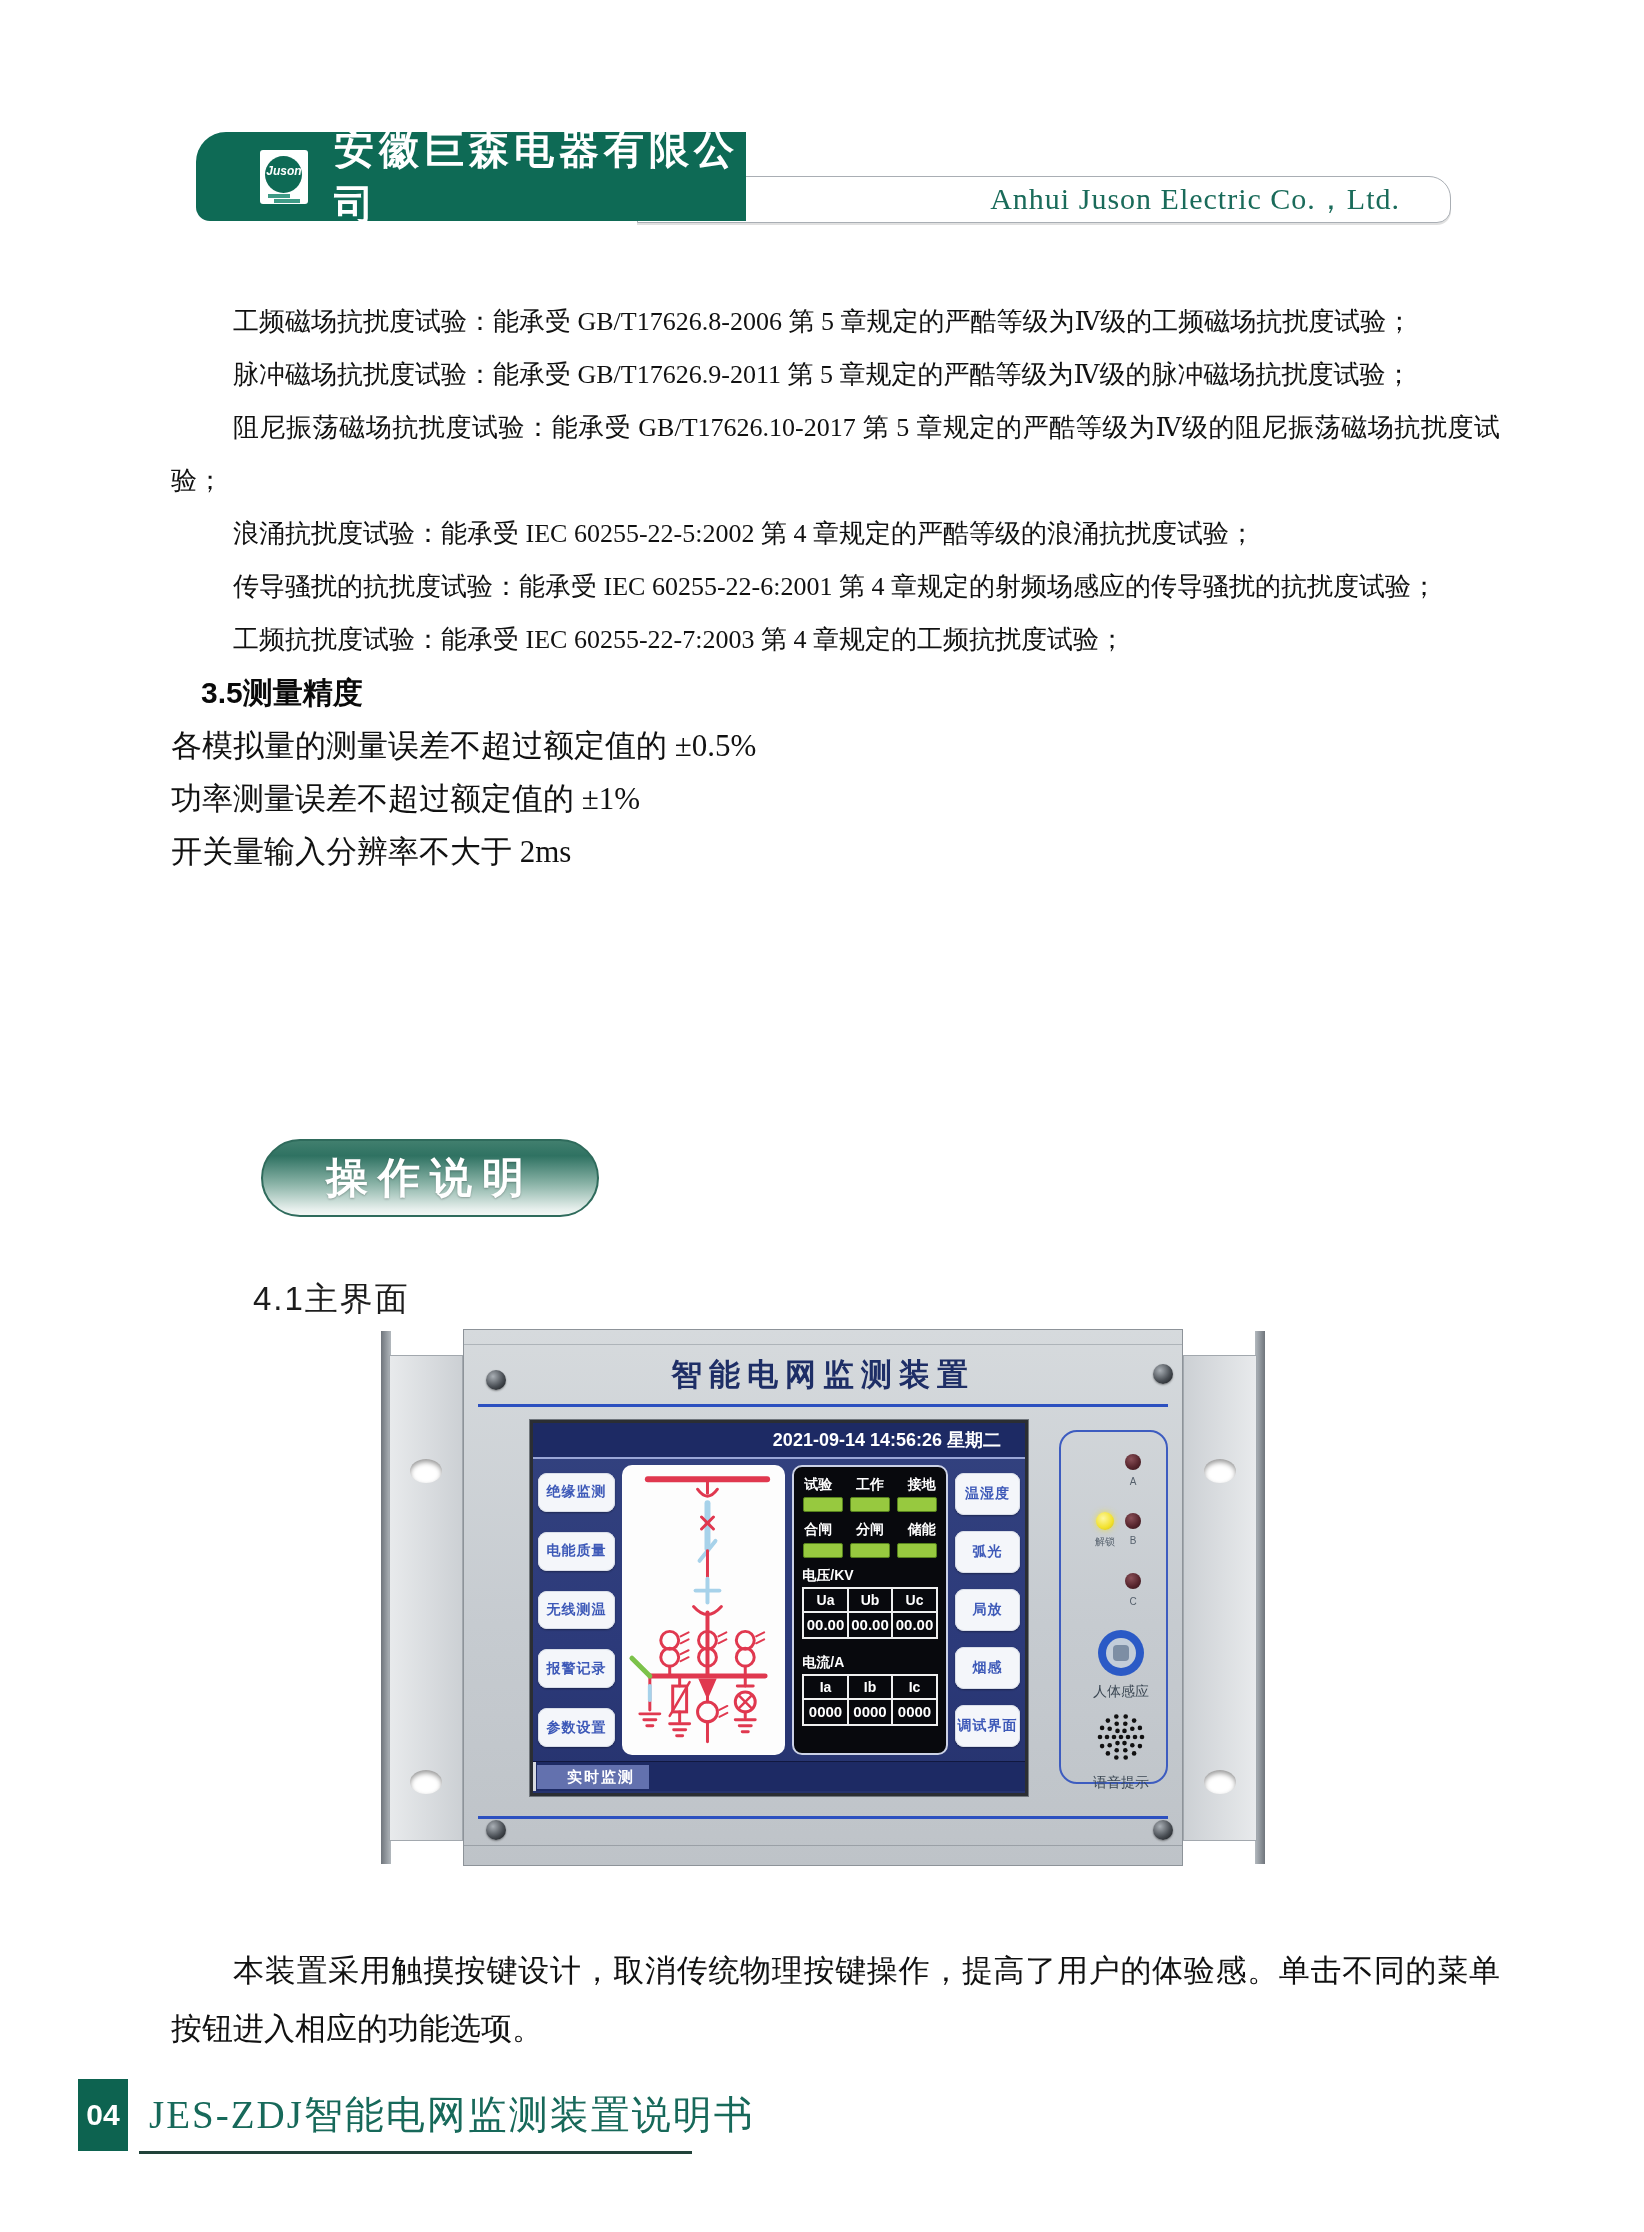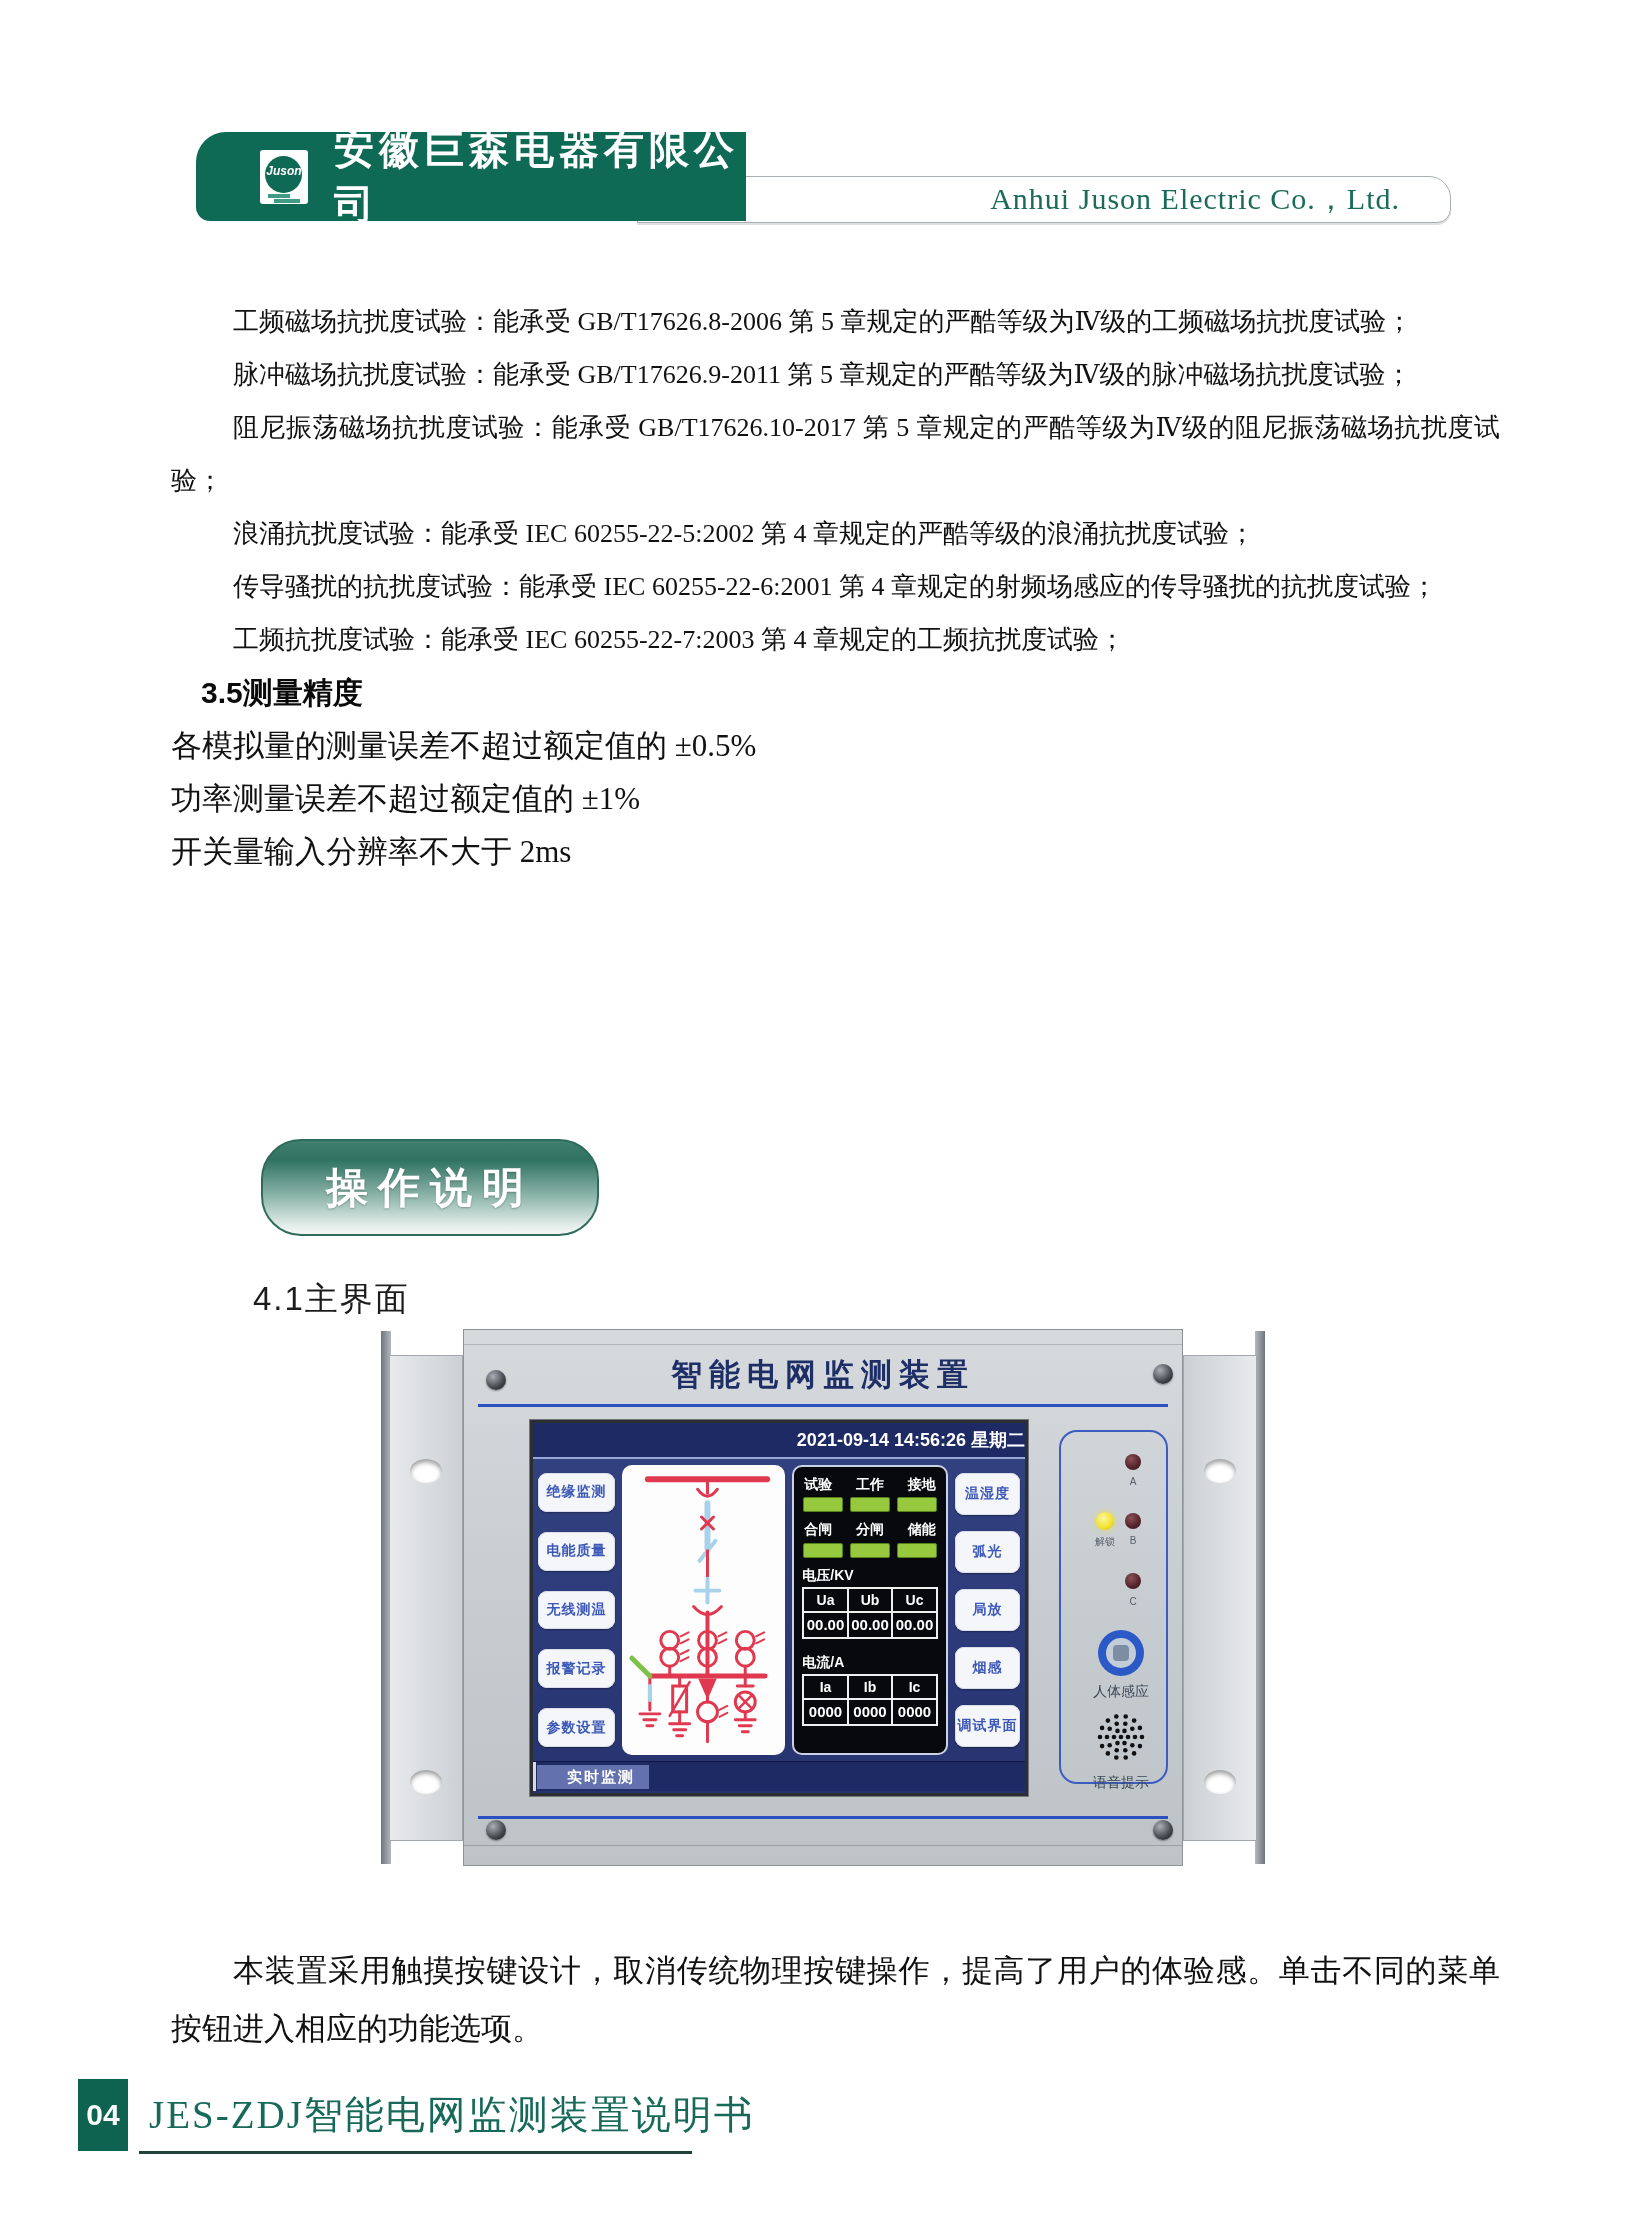--- a/index.html
+++ b/index.html
@@ -22,21 +22,21 @@
   .logo-bar2{left:14px;top:49px;width:26px;}
   .hdr-cn{margin-left:26px;color:#fff;font:bold 40px "Liberation Sans",sans-serif;letter-spacing:5px;}
 
   
   .bodytext{position:absolute;left:171px;top:295px;width:1329px;}
   .para{margin:0;text-indent:62px;font-size:26px;line-height:53px;text-align:justify;}
   .heading35{margin:0 0 0 30px;font:bold 30px/53px "Liberation Sans",sans-serif;color:#0a0a0a;}
   .spec{margin:0;font-size:31px;line-height:53px;}
 
   
-  .badge{position:absolute;left:261px;top:1139px;width:338px;height:97px;border-radius:40px;
+  .badge{position:absolute;left:261px;top:1139px;width:338px;height:78px;border-radius:40px;
          border:2px solid #2f6b5c;box-sizing:border-box;
          background:linear-gradient(180deg,#417f6e 0%,#2f7262 20%,#8ab3a7 58%,#e6efec 92%,#f3f7f5 100%);
          display:flex;align-items:center;justify-content:center;}
   .badge span{color:#fff;font:bold 42px "Liberation Sans",sans-serif;letter-spacing:10px;text-shadow:0 1px 2px rgba(0,0,0,.25);}
   .sub41{position:absolute;left:253px;top:1277px;font:33px "Liberation Sans",sans-serif;color:#1c1c1c;letter-spacing:2px;}
 
   
   .device{position:absolute;left:381px;top:1329px;width:884px;height:537px;margin:0;}
   .dev-side{position:absolute;top:2px;bottom:2px;width:10px;}
   .dev-side.l{left:0;background:linear-gradient(90deg,#6f757c,#b3b9be);}
@@ -58,21 +58,21 @@
   .dev-title{position:absolute;top:24px;left:0;right:0;text-align:center;
              font:bold 31px "Liberation Sans",sans-serif;color:#1e2e66;letter-spacing:7px;}
   .blue-line{position:absolute;left:14px;right:14px;height:3px;background:#2c50c0;}
   .bl-top{top:74px;} .bl-bottom{top:486px;}
 
   
   .screen{position:absolute;left:66px;top:90px;width:498px;height:376px;box-sizing:border-box;
           background:linear-gradient(180deg,#33427f,#2c3a7a 60%,#26336e);
           border:3px solid #2b2e33;box-shadow:0 0 0 1px #70767c;}
   .scr-top{height:36px;background:#1d2a64;border-bottom:2px solid #9aa6d6;display:flex;align-items:center;
-           justify-content:flex-end;padding:0 0;color:#fff;font:bold 18px "Liberation Sans",sans-serif;box-sizing:border-box;}
+           justify-content:flex-end;padding:0 24px;color:#fff;font:bold 18px "Liberation Sans",sans-serif;box-sizing:border-box;}
   .scr-content{display:flex;height:302px;padding:6px 5px;gap:7px;box-sizing:border-box;}
   .mcol{display:flex;flex-direction:column;justify-content:space-between;padding:8px 0;box-sizing:border-box;}
   .mcol.left{width:78px;gap:20px;} .mcol.right{width:66px;}
   .mbtn{height:42px;background:#f4f6fa;border-radius:9px;color:#3d59b8;
         font:bold 14px "Liberation Sans",sans-serif;display:flex;align-items:center;justify-content:center;
         letter-spacing:1px;box-shadow:inset 0 0 0 1px #d8dde8, 0 1px 2px rgba(0,0,0,.35);}
   .diagram-panel{width:165px;background:#fdfdfd;border-radius:10px;overflow:hidden;}
   .status-panel{width:157px;background:#08090d;border:2px solid #ccd2e6;border-radius:10px;box-sizing:border-box;
                 padding:10px 8px 8px;color:#fff;font-family:"Liberation Sans",sans-serif;}
   .st-labels{display:flex;justify-content:space-between;padding:0 2px;font:bold 14px/1.1 "Liberation Sans",sans-serif;}

